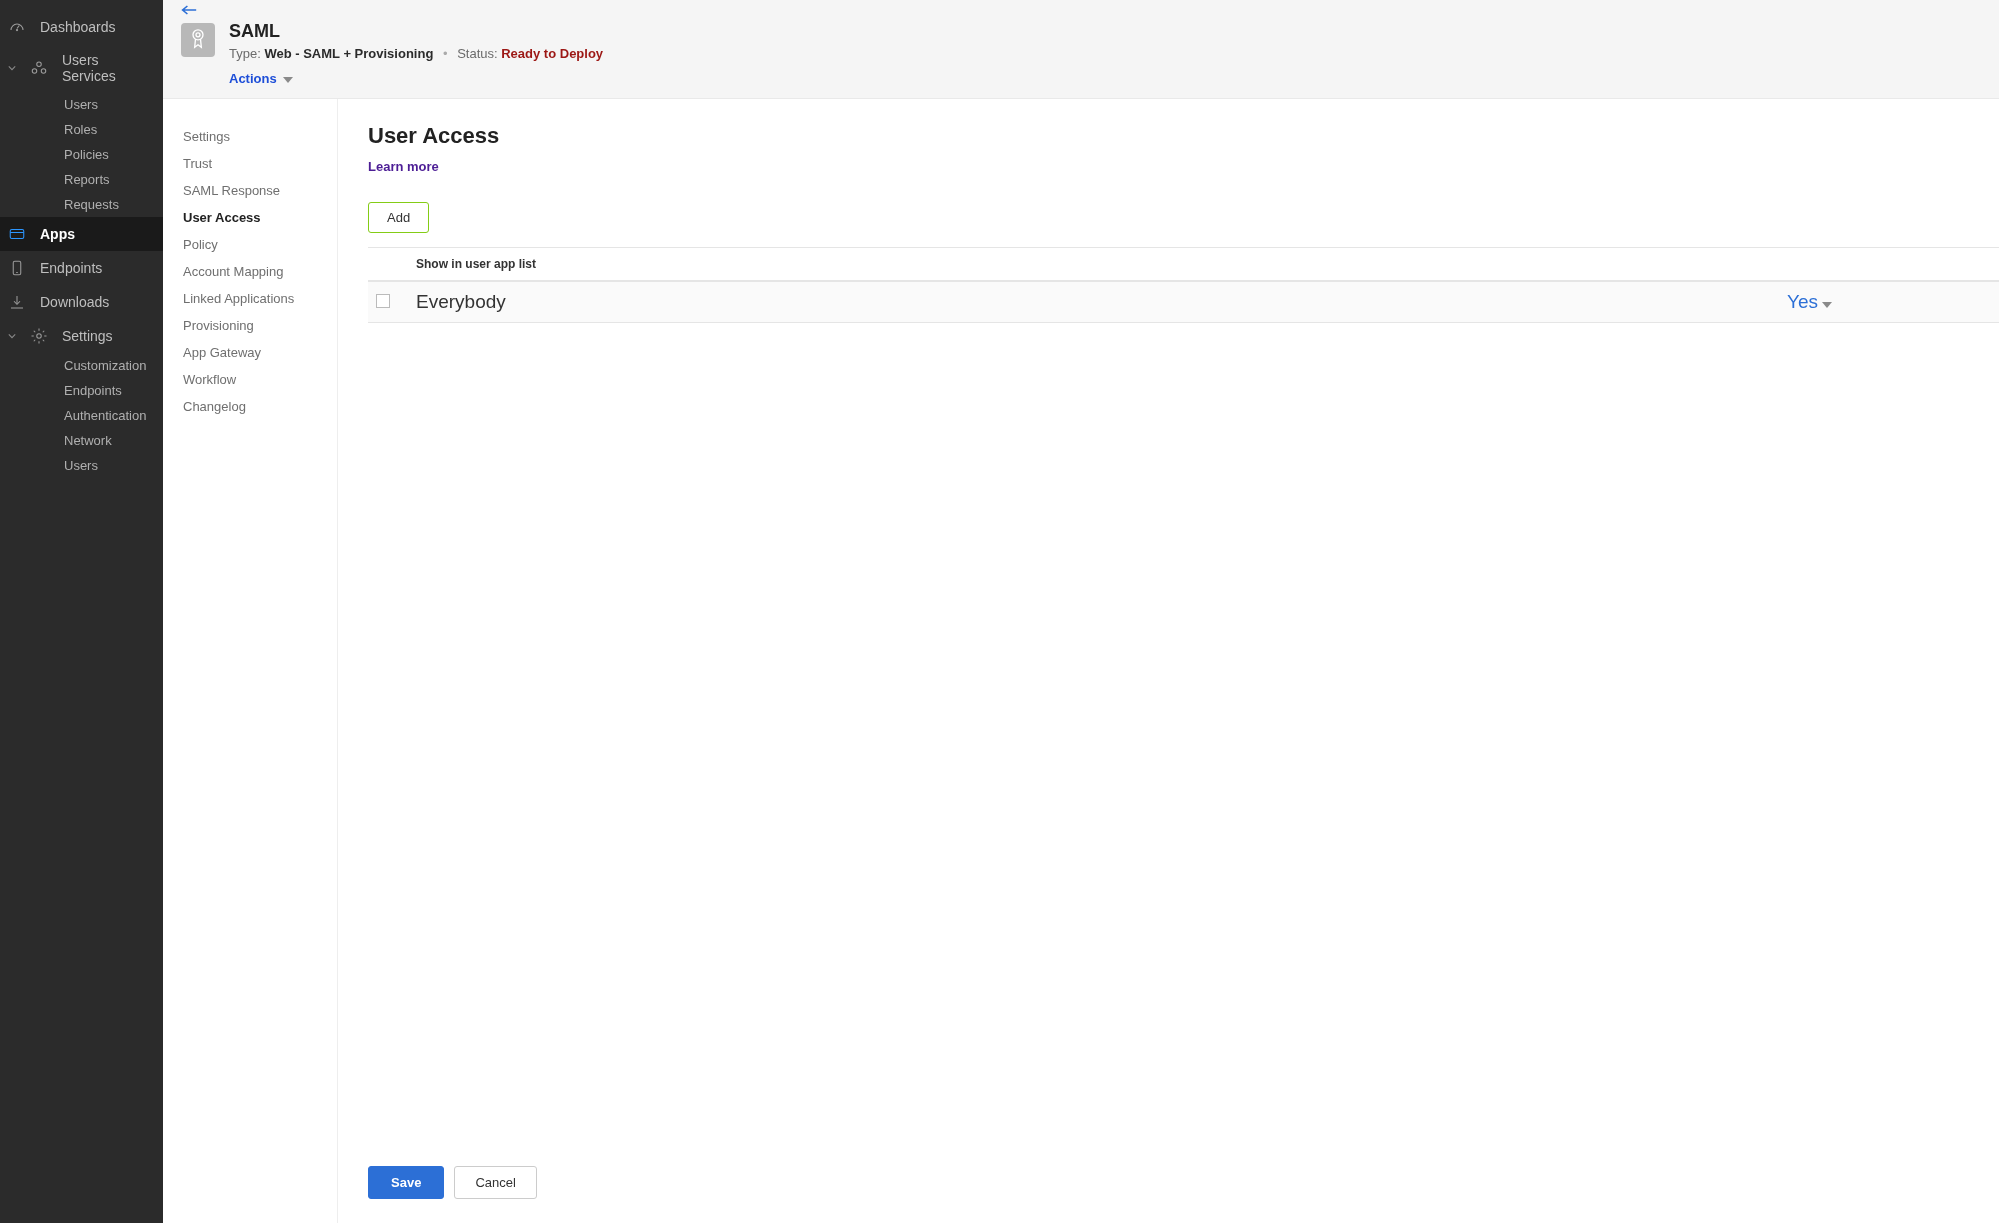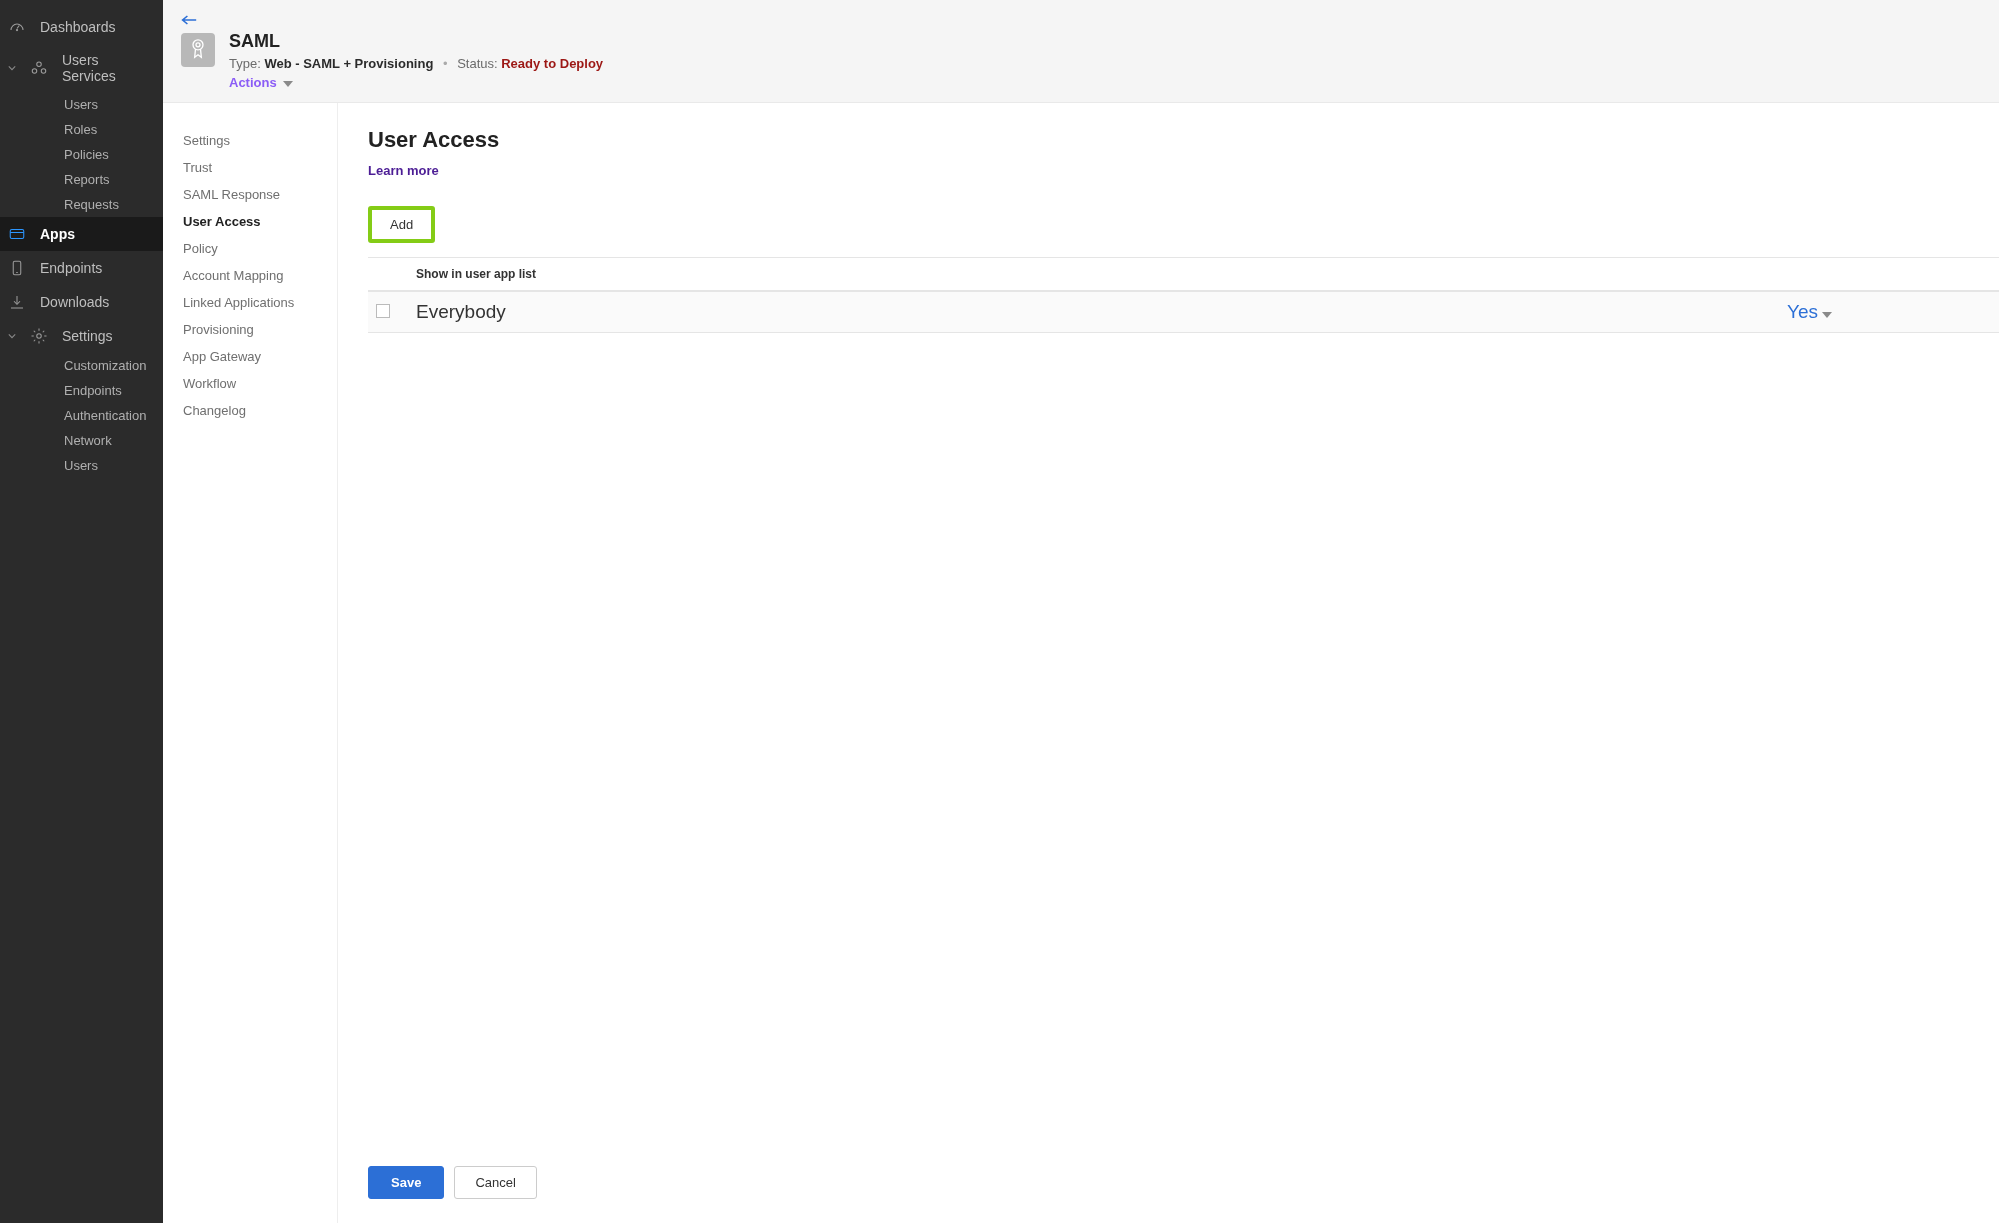--- a/index.html
+++ b/index.html
@@ -59,21 +59,21 @@
     flex: 1;
     display: flex;
     flex-direction: column;
     overflow: hidden;
   }
 
   
   .page-header {
     background: #f5f5f5;
     border-bottom: 1px solid #e9e9e9;
-    padding: 14px 18px 12px 18px;
+    padding: 4px 18px 12px 18px;
   }
   .back-arrow { display: inline-block; margin-bottom: 2px; }
   .back-arrow svg { width: 16px; height: 12px; stroke: #2c6fd6; stroke-width: 2; fill: none; }
   .hdr-row {
     display: flex;
     align-items: flex-start;
     gap: 14px;
   }
   .app-thumb {
     width: 34px; height: 34px; border-radius: 4px;
@@ -81,21 +81,21 @@
     display: flex; align-items: center; justify-content: center;
     margin-top: 2px;
   }
   .app-thumb svg { width: 20px; height: 24px; stroke: #fff; fill: none; stroke-width: 1.6; }
   .hdr-col { display: flex; flex-direction: column; gap: 4px; }
   .app-title { font-size: 18px; font-weight: 700; color: #222; }
   .app-meta { font-size: 13px; color: #6b6b6b; }
   .app-meta .bold { font-weight: 700; color: #2b2b2b; }
   .app-meta .mid-dot { padding: 0 6px; color: #aaa; }
   .app-meta .status-ready { font-weight: 700; color: #9c1714; }
-  .actions-link { display: inline-flex; align-items: flex-start; gap: 6px; color: #8b5cf6; font-weight: 600; font-size: 13px; cursor: pointer; }
+  .actions-link { margin-top: 6px; display: inline-flex; align-items: flex-start; gap: 6px; color: #1d4ed8; font-weight: 600; font-size: 13px; cursor: pointer; }
   .actions-link svg { width: 10px; height: 6px; fill: #8a8a8a; }
 
   
   .content-row {
     flex: 1;
     display: flex;
     overflow: hidden;
   }
   .tabs-col {
     width: 175px;
@@ -118,21 +118,21 @@
     flex-direction: column;
     padding: 24px 0 0 30px;
     border-left: 1px solid #eee;
     margin-left: -1px;
     overflow: auto;
   }
   .pane-title { font-size: 22px; font-weight: 700; color: #222; margin-bottom: 10px; }
   .learn-more { color: #4c1d95; font-weight: 600; font-size: 13px; cursor: pointer; margin-bottom: 28px; display: inline-block; }
 
   .add-btn {
-    background: #fff; border: 4px solid #84cc16; border-radius: 3px;
+    background: #fff; border: 1px solid #84cc16; border-radius: 3px;
     padding: 7px 18px; font-size: 13px; color: #333; cursor: pointer;
     margin-bottom: 14px;
   }
 
   
   .grid {
     width: 100%;
     border-top: 1px solid #e5e5e5;
   }
   .grid-head, .grid-row {

